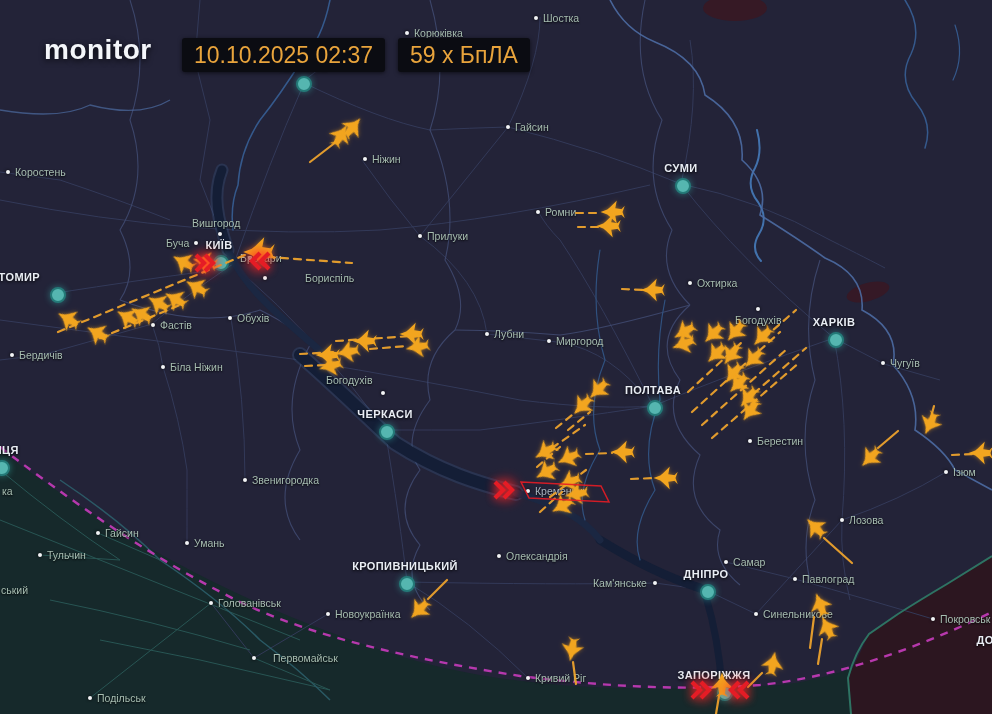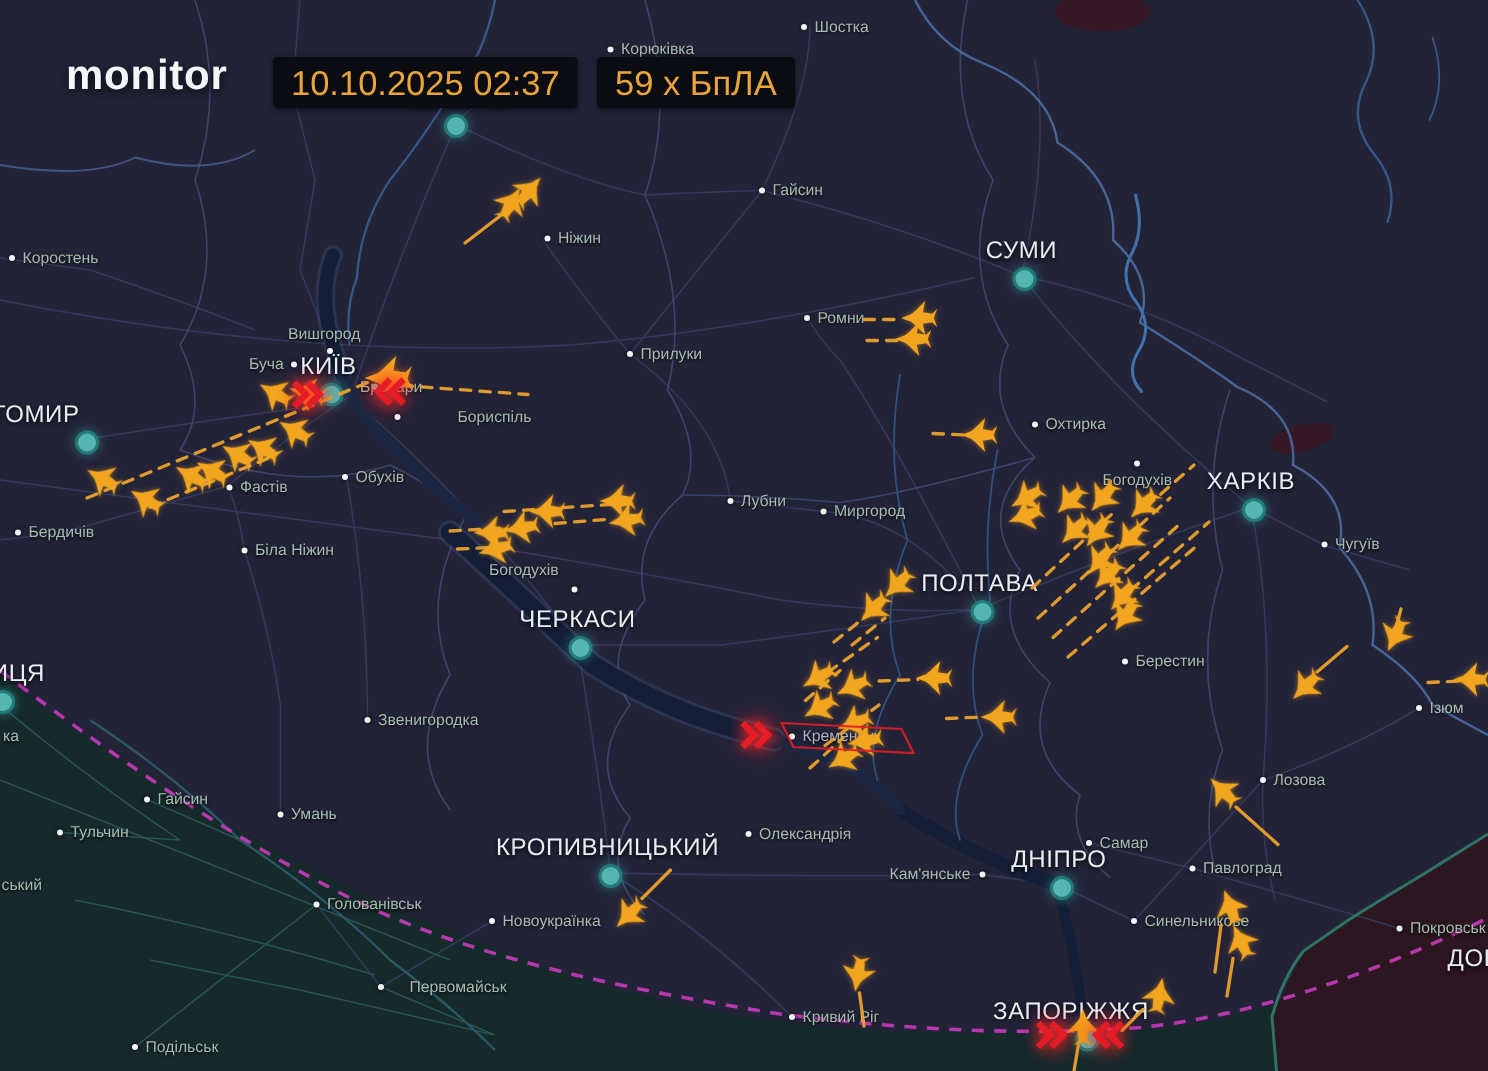--- a/index.html
+++ b/index.html
@@ -20,21 +20,21 @@
 
   .town{position:absolute;width:0;height:0;}
   .tdot{position:absolute;left:-2px;top:-2px;width:4px;height:4px;border-radius:50%;
         background:#f2f4f6;box-shadow:0 0 3px rgba(0,0,0,.9);}
   .tlabel{position:absolute;white-space:nowrap;font-size:10.5px;color:#a7bdb1;
           text-shadow:0 1px 2px rgba(0,0,0,.9);line-height:12px;}
   .city{position:absolute;width:0;height:0;}
   .ccirc{position:absolute;left:-6px;top:-6px;width:12px;height:12px;border-radius:50%;
          background:#55b6b0;border:2px solid #247a78;box-shadow:0 0 7px rgba(60,210,200,.45);}
   .clabel{position:absolute;transform:translate(-50%,-100%);top:-10px;left:0;white-space:nowrap;
-          font-size:16px;font-weight:normal;color:#e9edf4;letter-spacing:.4px;
+          font-size:11px;font-weight:bold;color:#e9edf4;letter-spacing:.4px;
           text-shadow:0 1px 3px rgba(0,0,0,.95);line-height:12px;}
   .dim .clabel{color:#8d93a4;opacity:.75;}
   .impact{filter:drop-shadow(0 0 4px rgba(255,40,40,.9));}
   .dronep{filter:drop-shadow(0 0 2px rgba(240,160,30,.55));}
 </style>
 </head>
 <body>
 
 <div id="stage">
 

